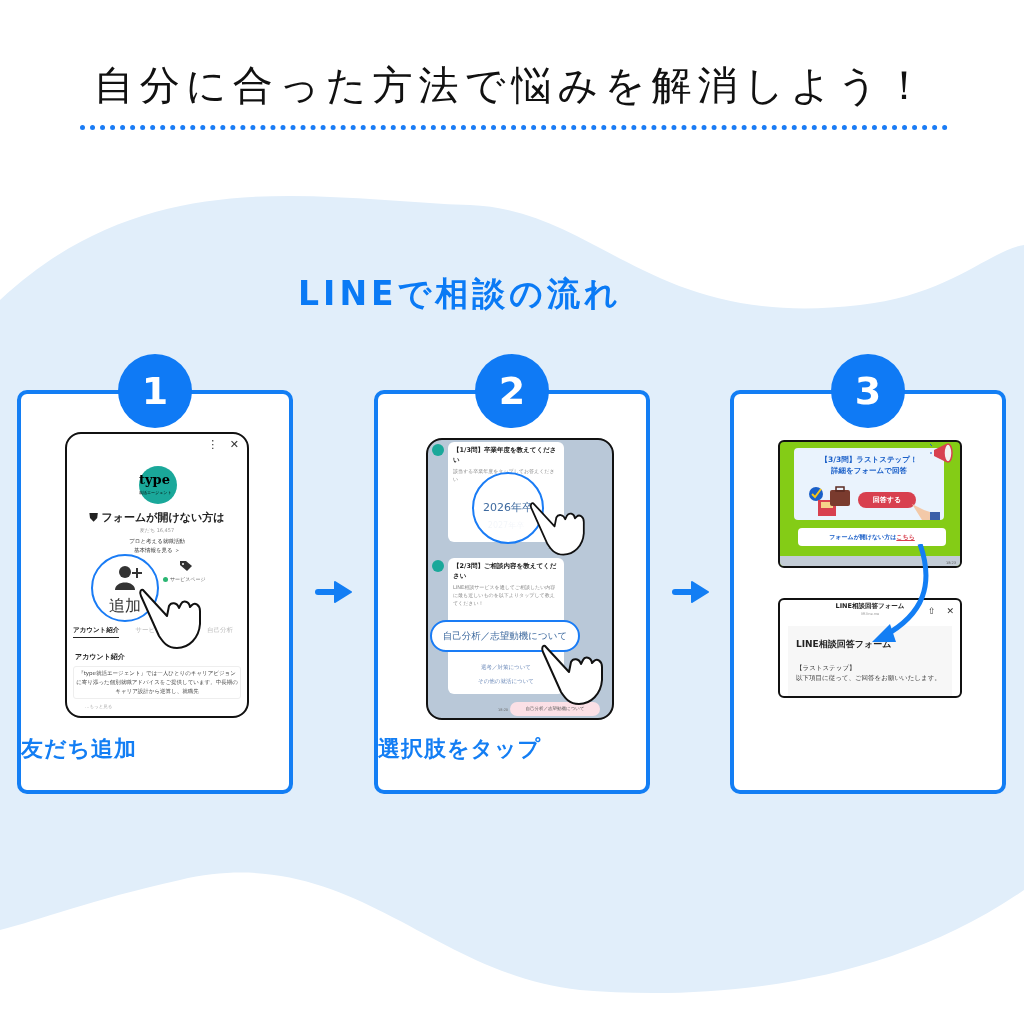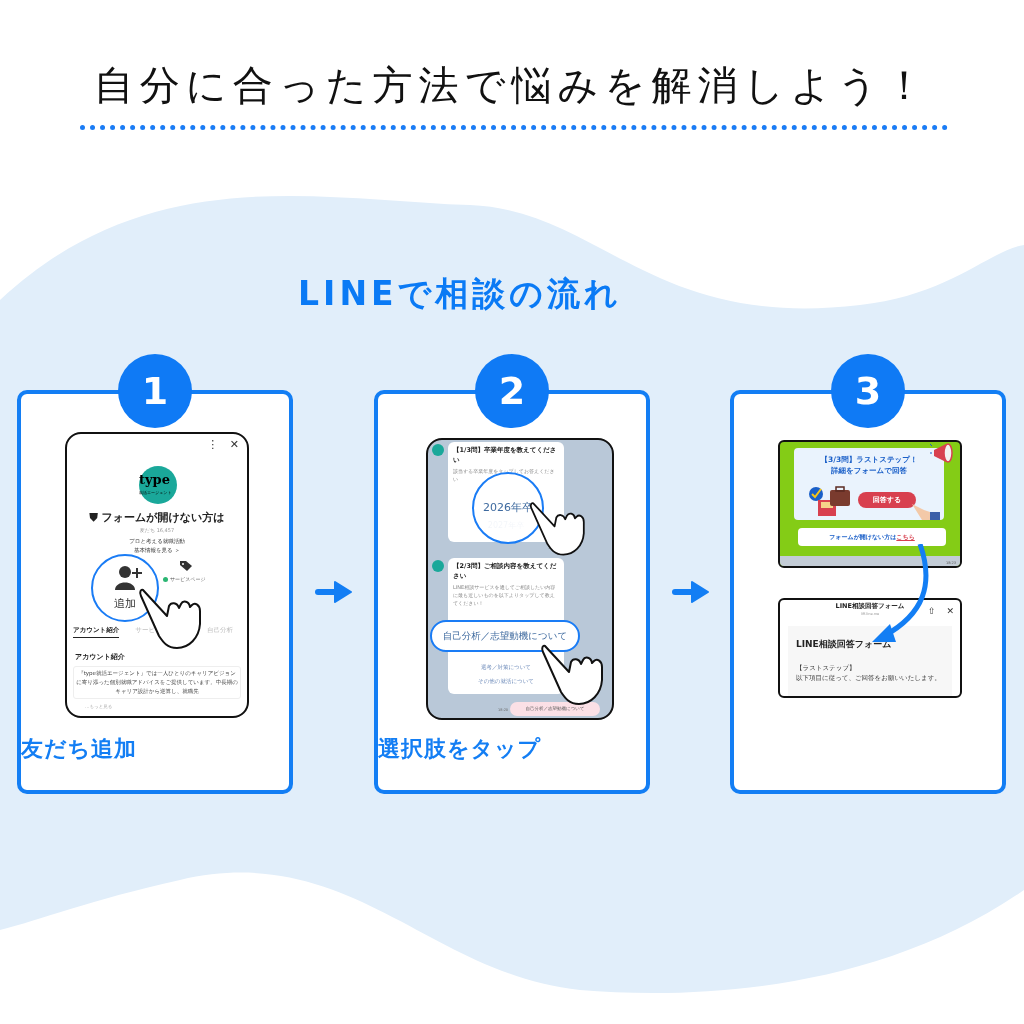--- a/index.html
+++ b/index.html
@@ -26,21 +26,21 @@
   .p1-topicons { position: absolute; top: 4px; right: 8px; font-size: 11px; color: #333; }
   .p1-topicons span { margin-left: 8px; }
   .p1-logo { position: absolute; top: 32px; left: 72px; width: 38px; height: 38px; border-radius: 50%; background: #1aa89a; color: #000000; text-align: left; }
   .p1-logo .t { display:block; font-family: "DejaVu Serif", serif; font-size: 13px; font-weight: bold; line-height: 20px; margin-top: 4px; }
   .p1-logo .s { display:block; font-size: 4px; line-height: 5px; }
   .p1-name { position: absolute; top: 76px; left: 0; width: 100%; text-align: center; font-size: 11px; font-weight: bold; color: #222; }
   .p1-friends { position: absolute; top: 93px; left: 0; width: 100%; text-align: center; font-size: 5px; color: #999; }
   .p1-tag { position: absolute; top: 103px; left: 0; width: 100%; text-align: center; font-size: 5.5px; color: #333; line-height: 9px; }
   .p1-circle { position: absolute; top: 120px; left: 24px; width: 68px; height: 68px; border: 2.5px solid #1a7cf5; border-radius: 50%; background: #fff; }
   .p1-add-icon { position: absolute; top: 8px; left: 20px; width: 30px; height: 28px; }
-  .p1-add-label { position: absolute; top: 40px; left: 0; width: 100%; text-align: center; font-size: 11px; color: #333; }
+  .p1-add-label { position: absolute; top: 40px; left: 0; width: 100%; text-align: center; font-size: 16px; color: #333; }
   .p1-service { position: absolute; top: 142px; left: 96px; font-size: 5px; color: #555; }
   .p1-service .dot { display: inline-block; width: 5px; height: 5px; border-radius: 50%; background: #2bb673; margin-right: 2px; vertical-align: middle; }
   .p1-tagicon { position: absolute; top: 126px; left: 112px; width: 14px; height: 12px; }
   .p1-tabs { position: absolute; top: 192px; left: 0; width: 100%; font-size: 6.5px; color: #bbb; white-space: nowrap; }
   .p1-tabs span { margin-left: 6px; margin-right: 8px; }
   .p1-tabs .active { color: #222; font-weight: bold; border-bottom: 1.5px solid #222; padding-bottom: 3px; }
   .p1-section { position: absolute; top: 218px; left: 8px; font-size: 7px; font-weight: bold; color: #222; }
   .p1-desc { position: absolute; top: 232px; left: 6px; right: 6px; font-size: 5.5px; line-height: 9px; color: #444; text-align: center; border: 1px solid #eee; border-radius: 3px; padding: 2px; }
   .p1-more { position: absolute; top: 270px; left: 18px; font-size: 4.5px; color: #aaa; }
   .hand { position: absolute; }

